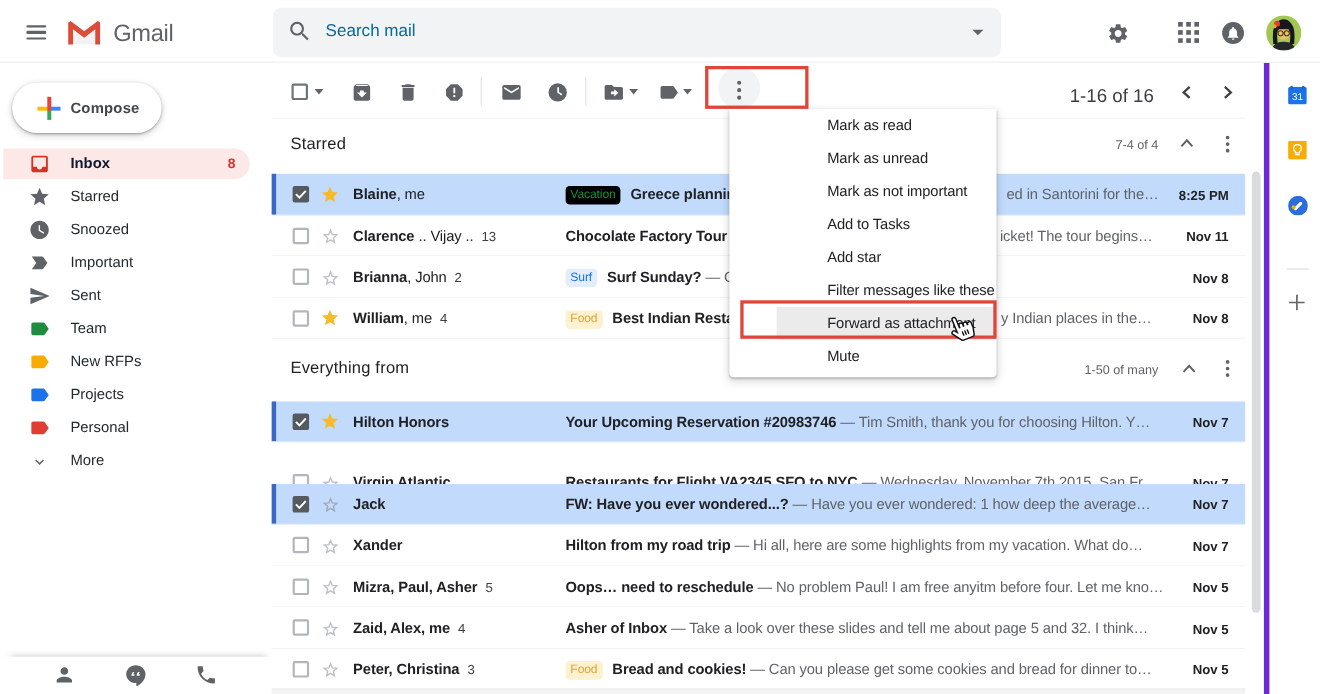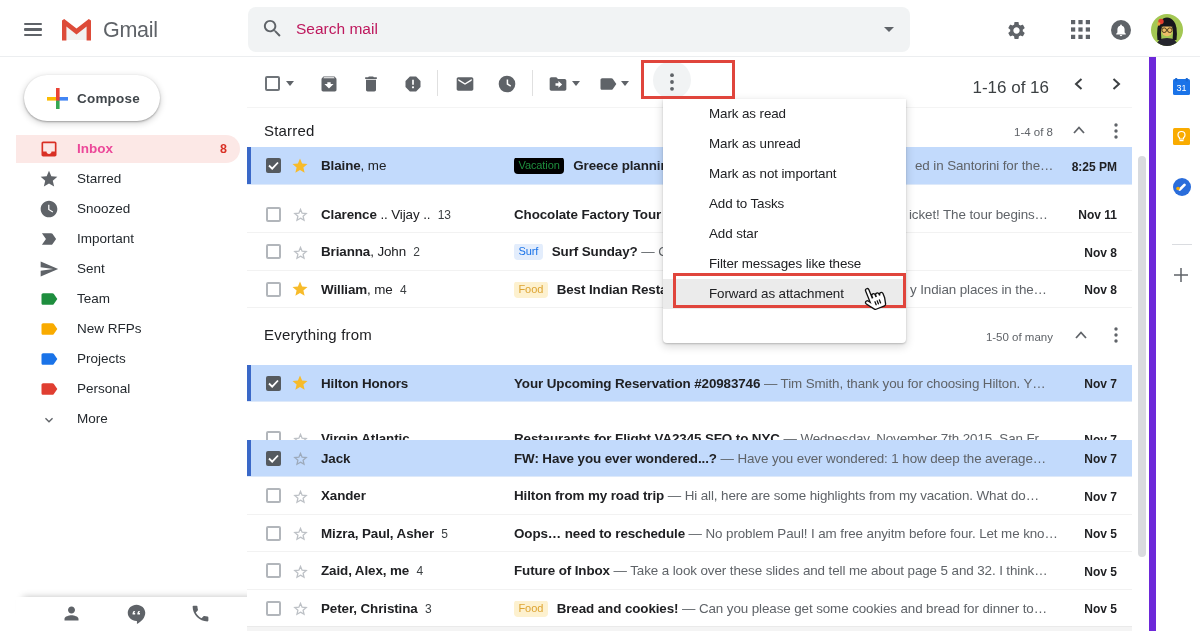--- a/index.html
+++ b/index.html
@@ -8,38 +8,38 @@
 svg { display:block; }
 
 
 #header { position:absolute; left:0; top:0; width:1200px; height:57px; background:#fff;
   border-bottom:1px solid #eceef0; z-index:5; }
 #burger { position:absolute; left:24px; top:23px; width:18px; }
 #burger div { height:2.4px; background:#5f6368; border-radius:1px; margin-bottom:3.1px; }
 #logo { position:absolute; left:61px; top:18px; }
 #gmailtxt { position:absolute; left:103px; top:17.5px; font-size:21.5px; color:#5f6368; letter-spacing:-0.3px; }
 #search { position:absolute; left:248px; top:7px; width:662px; height:45px; background:#f1f3f4; border-radius:8px; }
-#search .ph { position:absolute; left:48px; top:13px; font-size:15.5px; color:#be185d; }
+#search .ph { position:absolute; left:48px; top:13px; font-size:15.5px; color:#0369a1; }
 #search svg.mag { position:absolute; }
 #search .caret { position:absolute; right:16px; top:20px; width:0; height:0;
   border-left:5px solid transparent; border-right:5px solid transparent; border-top:5px solid #5f6368; }
 .hicon { position:absolute; top:20px; }
 
 
-#sidebar { position:absolute; left:16px; top:57px; width:247px; height:574px; background:#fff;text-decoration:underline; }
+#sidebar { position:absolute; left:3px; top:57px; width:247px; height:574px; background:#fff;text-decoration:underline; }
 #compose { position:absolute; left:8px; top:18px; width:136px; height:46px; background:#fff;
   border-radius:24px; box-shadow:0 1px 2px rgba(0,0,0,.3), 0 2px 6px 1px rgba(0,0,0,.15); }
 #compose .txt { position:absolute; left:53px; top:16px; font-size:13.5px; font-weight:bold; color:#40464b; letter-spacing:.2px; }
 #nav { position:absolute; left:0; top:77px; width:247px; }
 .nitem { position:relative; height:30px; }
 .nitem .ic { position:absolute; left:23px; top:5px; width:20px; height:20px; }
 .nitem .lbl { position:absolute; left:61px; top:7px; font-size:13.5px; color:#24292e; }
 .nitem.active .pill { position:absolute; left:0; top:1px; width:224px; height:28px;
   background:#fce8e6; border-radius:0 14px 14px 0; }
-.nitem.active .lbl { color:#ec4899; font-weight:bold; }
+.nitem.active .lbl { color:#0f172a; font-weight:bold; }
 .nitem .cnt { position:absolute; left:204px; top:8px; font-size:12.5px; font-weight:bold; color:#d93025; }
 #sfoot { position:absolute; left:0; top:540px; width:246px; height:34px; background:#fff;
   box-shadow:0 -7px 7px -7px rgba(0,0,0,.25); }
 #sfoot svg { position:absolute; top:6px; }
 
 
 #main { position:absolute; left:247px; top:57px; width:885px; height:574px; background:#fff; }
 #toolbar { position:absolute; left:0; top:0; width:885px; height:51px; border-bottom:1px solid #f4f4f4; }
 .tico { position:absolute; top:17px; }
 .tsep { position:absolute; top:13px; width:1px; height:26px; background:#e0e0e0; }
@@ -66,27 +66,27 @@
 .chip { display:inline-block; height:17px; line-height:17px; padding:0 4.5px; border-radius:4px;
   font-size:11px; margin-right:9px; position:relative; top:-1px; }
 .chip.vac { background:#000000; color:#1e8e3e; }
 .chip.surf { background:#e3edfc; color:#1a73e8; }
 .chip.food { background:#fdf1cf; color:#dda432; }
 #graybottom { position:absolute; left:0; top:569px; width:885px; height:5px; background:#f4f4f4; border-top:1px solid #eaeaea; }
 #thumb { position:absolute; left:1138px; top:156px; width:8px; height:401px; background:#d9dbde; border-radius:4px; z-index:3; }
 
 
 #rpanel { position:absolute; left:1149px; top:57px; width:51px; height:574px; background:#fff;
-  border-left:7px solid #6d28d9; }
+  border-left:5px solid #6d28d9; }
 #rpanel svg { position:absolute; left:17px; }
 #rpanel .div { position:absolute; left:16px; top:187px; width:20px; height:1px; background:#dadce0; }
 
 
 #menu { position:absolute; left:663px; top:99px; width:243px; height:244px; background:#fff;
-  box-shadow:0 1px 2px rgba(0,0,0,.2), 0 3px 8px 1px rgba(0,0,0,.14); border-radius:0 0 4px 4px; z-index:10; }
+  box-shadow:0 1px 2px rgba(0,0,0,.2), 0 3px 8px 1px rgba(0,0,0,.14); border-radius:0 0 4px 4px; z-index:10;padding-left:43px; }
 #menu .mi { height:30px; line-height:30px; padding-left:46px; font-size:13.4px; color:#202124; letter-spacing:-0.1px; }
 #menu .mi.hov { background:#ebebeb; }
 .redrect { position:absolute; border:3.8px solid #e0453c; z-index:12; }
 #cursor { position:absolute; left:860px; top:285px; z-index:13; }
 </style>
 </head>
 <body>
 
 <div id="header">
   <div id="burger">
@@ -277,32 +277,32 @@
     <svg class="tico" style="left:827px;top:20.5px" width="9" height="12" viewBox="0 0 9 12">
         <path d="M7.5 1 L2 6 L7.5 11" stroke="#3c4043" stroke-width="2" fill="none"></path>
       </svg>
     <svg class="tico" style="left:865px;top:20.5px" width="9" height="12" viewBox="0 0 9 12">
         <path d="M1.5 1 L7 6 L1.5 11" stroke="#3c4043" stroke-width="2" fill="none"></path>
       </svg>
   </div>
 
   <div class="shead" style="top:52px;height:49px;">
     <div class="t" style="top:13px;">Starred</div>
-    <div class="cnt" style="right:79px;top:17px;">1-4 of 8</div>
+    <div class="cnt" style="right:79px;top:17px;">7-4 of 4</div>
     <svg style="position:absolute;left:826px;top:17px" width="12" height="8" viewBox="0 0 12 8">
         <path d="M1 7 L6 1.5 L11 7" stroke="#5f6368" stroke-width="1.8" fill="none"></path>
       </svg>
     <svg style="position:absolute;left:867px;top:14px" width="4" height="16" viewBox="0 0 4 16">
         <circle cx="2" cy="2" r="1.7" fill="#5f6368"></circle>
         <circle cx="2" cy="8" r="1.7" fill="#5f6368"></circle>
         <circle cx="2" cy="14" r="1.7" fill="#5f6368"></circle>
       </svg>
   </div>
 
-  <div class="mrow sel" style="top:90px;">
+  <div class="mrow sel" style="top:101px;">
     <div class="cbx on">
         <svg width="15" height="15" viewBox="0 0 15 15">
           <path d="M3 7.5 L6.2 10.7 L12 4.5" stroke="#fff" stroke-width="1.8" fill="none"></path>
         </svg>
       </div>
     <svg class="star" width="18" height="18" viewBox="0 0 24 24">
         <path fill="#f7bb2a" d="M12 17.27L18.18 21l-1.64-7.03L22 9.24l-7.19-.61L12 2 9.19 8.63 2 9.24l5.46 4.73L5.82 21z"></path>
       </svg>
     <div class="nm"><b>Blaine</b>, me</div>
     <div class="sbj"><span class="chip vac">Vacation</span><b>Greece planning</b></div>
@@ -404,21 +404,21 @@
     <div class="nm"><b>Mizra, Paul, Asher</b> &nbsp;<span class="c">5</span></div>
     <div class="sbj"><b>Oops… need to reschedule</b><span class="snip"> — No problem Paul! I am free anyitm before four. Let me kno…</span></div>
     <div class="dt">Nov 5</div>
   </div>
   <div class="mrow" style="top:495px;">
     <div class="cbx"></div>
     <svg class="star" width="19" height="19" viewBox="0 0 24 24">
         <path fill="none" stroke="#bdc1c6" stroke-width="1.6" d="M12 16.6l4.46 2.7-1.18-5.08 3.94-3.42-5.2-.44L12 5.57l-2.03 4.79-5.19.44 3.94 3.42-1.18 5.07z"></path>
       </svg>
     <div class="nm"><b>Zaid, Alex, me</b> &nbsp;<span class="c">4</span></div>
-    <div class="sbj"><b>Future of Inbox</b><span class="snip"> — Take a look over these slides and tell me about page 5 and 32. I think…</span></div>
+    <div class="sbj"><b>Asher of Inbox</b><span class="snip"> — Take a look over these slides and tell me about page 5 and 32. I think…</span></div>
     <div class="dt">Nov 5</div>
   </div>
   <div class="mrow" style="top:532.5px;">
     <div class="cbx"></div>
     <svg class="star" width="19" height="19" viewBox="0 0 24 24">
         <path fill="none" stroke="#bdc1c6" stroke-width="1.6" d="M12 16.6l4.46 2.7-1.18-5.08 3.94-3.42-5.2-.44L12 5.57l-2.03 4.79-5.19.44 3.94 3.42-1.18 5.07z"></path>
       </svg>
     <div class="nm"><b>Peter, Christina</b> &nbsp;<span class="c">3</span></div>
     <div class="sbj"><span class="chip food">Food</span><b>Bread and cookies!</b><span class="snip"> — Can you please get some cookies and bread for dinner to…</span></div>
     <div class="dt">Nov 5</div>
@@ -451,20 +451,21 @@
 </div>
 
 <div id="menu">
   <div class="mi">Mark as read</div>
   <div class="mi">Mark as unread</div>
   <div class="mi">Mark as not important</div>
   <div class="mi">Add to Tasks</div>
   <div class="mi">Add star</div>
   <div class="mi">Filter messages like these</div>
   <div class="mi hov">Forward as attachment</div>
+  <div class="mi">Mute</div>
 </div>
 <div class="redrect" style="left:641px; top:60px; width:94px; height:39px;"></div>
 <div class="redrect" style="left:673px; top:272.5px; width:232.5px; height:35.5px;"></div>
 <svg id="cursor" width="34" height="34" viewBox="0 0 34 34">
   <g transform="translate(4.5,1.5) rotate(-22 10 12)">
     <path transform="scale(0.044)" d="M448 240v96c0 3.084-.356 6.159-1.063 9.162l-32 136C410.686 499.23 394.562 512 376 512H168a40.004 40.004 0 0 1-32.35-16.473l-127.997-176c-12.993-17.866-9.043-42.883 8.822-55.876 17.867-12.994 42.884-9.043 55.877 8.823L104 315.992V40c0-22.091 17.909-40 40-40s40 17.909 40 40v200h8v-40c0-22.091 17.909-40 40-40s40 17.909 40 40v40h8v-24c0-22.091 17.909-40 40-40s40 17.909 40 40v24h8c0-22.091 17.909-40 40-40s40 17.909 40 40z" fill="#fff" stroke="#111" stroke-width="30"></path>
     <g stroke="#111" stroke-width="1.3" stroke-linecap="round">
       <line x1="9.2" y1="15.2" x2="9.2" y2="18.4"></line>
       <line x1="11.6" y1="15.2" x2="11.6" y2="18.4"></line>
       <line x1="14.0" y1="15.2" x2="14.0" y2="18.4"></line>

